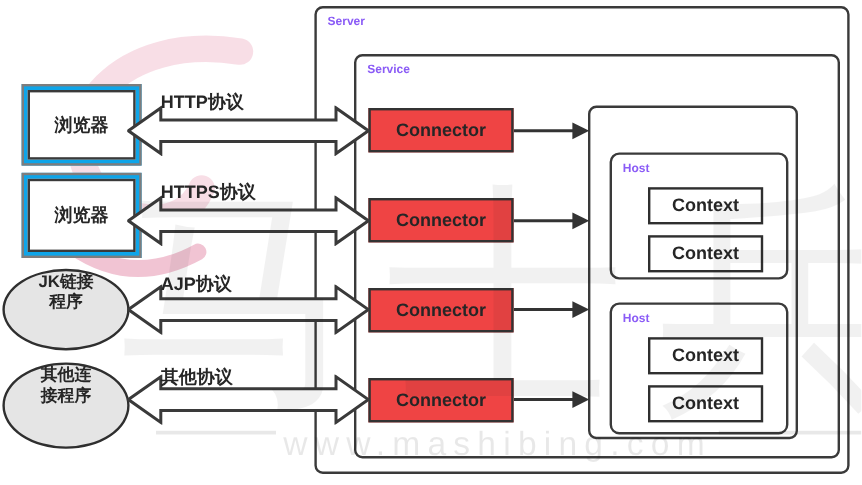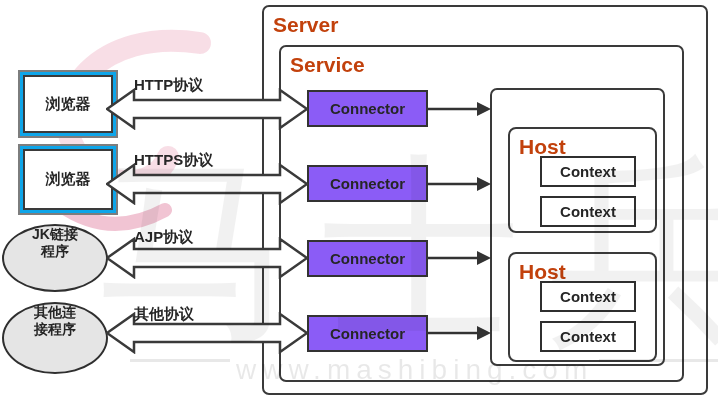--- a/index.html
+++ b/index.html
@@ -2,33 +2,33 @@
 <html><head>
 <meta charset="utf-8">
 <style>
   html,body{margin:0;padding:0;}
   body{width:718px;height:404px;overflow:hidden;background:#ffffff;
        font-family:"Liberation Sans","DejaVu Sans",sans-serif;}
   #stage{position:relative;width:718px;height:404px;overflow:hidden;background:#fff;}
 
   
   .frame{position:absolute;border:2.5px solid #3a3a3a;border-radius:7px;background:transparent;box-sizing:border-box;}
-  .frame-label{position:absolute;left:9px;top:6px;font-weight:bold;font-size:21px;color:#c2410c;}
+  .frame-label{position:absolute;left:9px;top:6px;font-weight:bold;font-size:10px;color:#8b5cf6;}
   #server-box{left:262px;top:5px;width:446px;height:390px;z-index:1;}
-  #service-box{left:279px;top:45px;width:405px;height:337px;z-index:1;}
+  #service-box{left:295px;top:45px;width:405px;height:337px;z-index:1;}
   #engine-box{left:490px;top:88px;width:175px;height:278px;z-index:1;}
   .host-box{position:absolute;border:2.5px solid #3a3a3a;border-radius:8px;background:transparent;box-sizing:border-box;z-index:2;}
   #host-1{left:508px;top:127px;width:149px;height:106px;}
   #host-2{left:508px;top:252px;width:149px;height:110px;}
   .context-box{position:absolute;left:540px;width:96px;height:31px;border:2.5px solid #2f2f2f;background:#fff;
                display:flex;align-items:center;justify-content:center;font-weight:bold;font-size:15px;color:#262626;box-sizing:border-box;z-index:3;}
   #context-1{top:156px;} #context-2{top:196px;} #context-3{top:281px;} #context-4{top:321px;}
 
   
-  .connector-box{position:absolute;left:307px;width:121px;height:37px;border:2.5px solid #333;background:#8b5cf6;
+  .connector-box{position:absolute;left:307px;width:121px;height:37px;border:2.5px solid #333;background:#ef4444;
                  display:flex;align-items:center;justify-content:center;font-weight:bold;font-size:15px;color:#262626;box-sizing:border-box;z-index:4;}
   #connector-1{top:90px;} #connector-2{top:165px;} #connector-3{top:240px;} #connector-4{top:315px;}
 
   
   .browser-box{position:absolute;left:18px;width:100px;border:2px solid #7d7d7d;background:#0ea5e9;padding:3px;box-sizing:border-box;z-index:4;}
   .browser-inner{width:100%;height:100%;border:2.5px solid #3a3a3a;box-sizing:border-box;background:#fff;
                  display:flex;align-items:center;justify-content:center;font-weight:bold;font-size:15px;color:#262626;}
   #browser-1{top:70px;height:68px;} #browser-2{top:144px;height:71px;}
   .client-ellipse{position:absolute;left:2px;width:106px;border:2.5px solid #2f2f2f;border-radius:50%;background:#e5e5e5;
                   display:flex;flex-direction:column;align-items:center;

